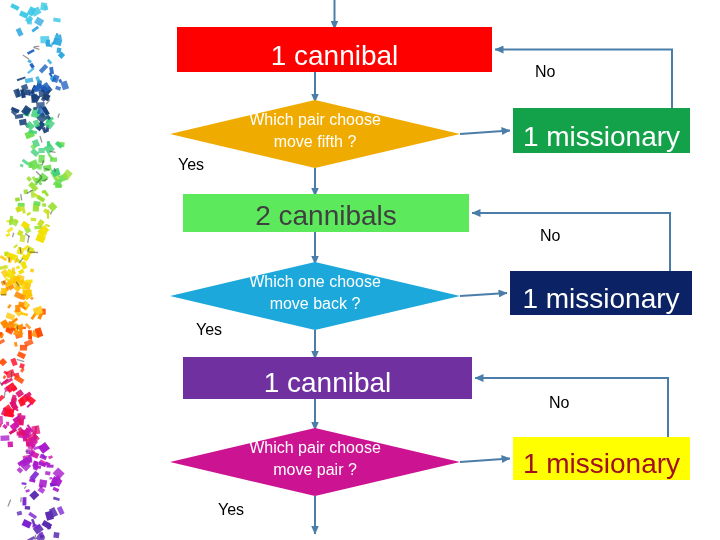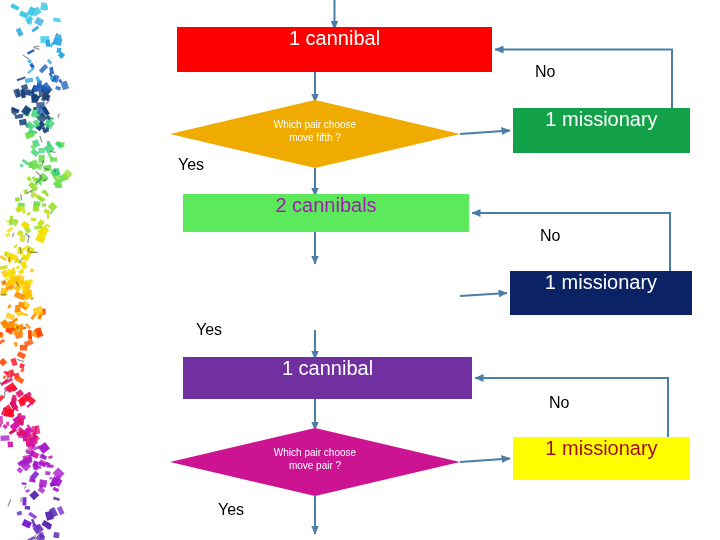--- a/index.html
+++ b/index.html
@@ -35,24 +35,24 @@
     top: 0;
     width: 720px;
     height: 540px;
     pointer-events: none;
   }
 
   
   .proc {
     position: absolute;
     display: flex;
-    align-items: flex-start;
+    align-items: flex-end;
     justify-content: center;
     text-align: center;
-    font-size: 20px;
+    font-size: 28px;
     line-height: 1.1;
     white-space: nowrap;
     box-sizing: border-box;
   }
 
   
   .decision {
     position: absolute;
   }
   .decision .dshape {
@@ -66,21 +66,21 @@
     position: absolute;
     left: 0;
     top: 0;
     width: 100%;
     height: 100%;
     display: flex;
     flex-direction: column;
     align-items: center;
     justify-content: center;
     color: #ffffff;
-    font-size: 10px;
+    font-size: 16px;
     line-height: 1.35;
     padding-bottom: 6px;
     box-sizing: border-box;
   }
 
   
   .blabel {
     position: absolute;
     color: #000000;
     font-size: 16px;
@@ -524,24 +524,33 @@
     <div class="dlabel" style="color: rgb(255, 255, 255);">
       <span>Which pair choose</span>
       <span>move fifth ?</span>
     </div>
   </div>
 
   <div class="proc" style="left: 513px; top: 108px; width: 177px; height: 45px; background: rgb(19, 162, 74); color: rgb(255, 255, 255);">
     <span>1 missionary</span>
   </div>
 
-  <div class="proc" style="left: 183px; top: 194px; width: 286px; height: 38px; background: rgb(92, 234, 92); color: #a21caf;">
+  <div class="proc" style="left: 183px; top: 194px; width: 286px; height: 38px; background: rgb(92, 234, 92); color: #404040;">
     <span>2 cannibals</span>
   </div>
 
+  <div class="decision" style="left: 170px; top: 262px; width: 290px; height: 68px;">
+    <svg class="dshape" viewBox="0 0 100 100" preserveAspectRatio="none">
+      <polygon points="50,0 100,50 50,100 0,50" fill="#1CA8DB"></polygon>
+    </svg>
+    <div class="dlabel" style="color: rgb(255, 255, 255);">
+      <span>Which one choose</span>
+      <span>move back ?</span>
+    </div>
+  </div>
 
   <div class="proc" style="left: 510px; top: 271px; width: 182px; height: 44px; background: rgb(11, 34, 101); color: rgb(255, 255, 255);">
     <span>1 missionary</span>
   </div>
 
   <div class="proc" style="left: 183px; top: 357px; width: 289px; height: 42px; background: rgb(112, 48, 160); color: rgb(255, 255, 255);">
     <span>1 cannibal</span>
   </div>
 
   <div class="decision" style="left: 170px; top: 428px; width: 290px; height: 68px;">

